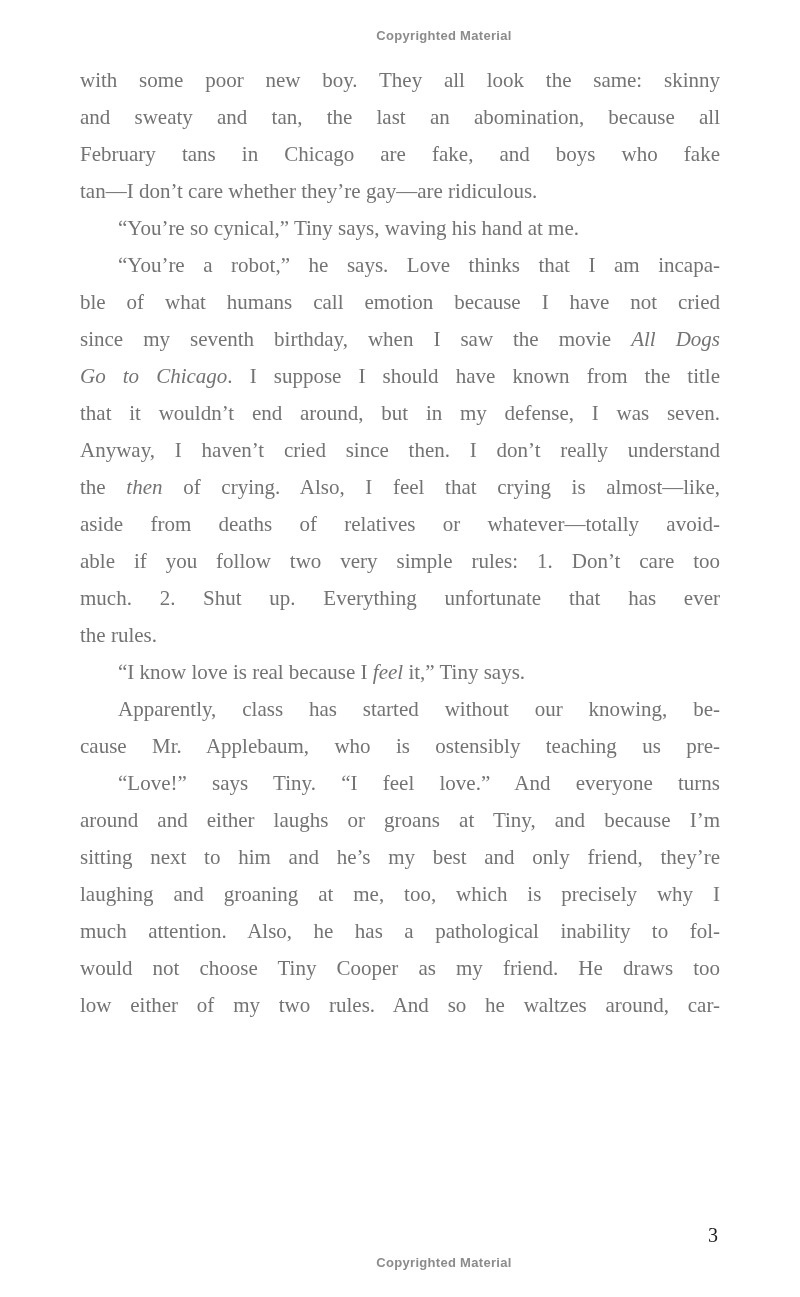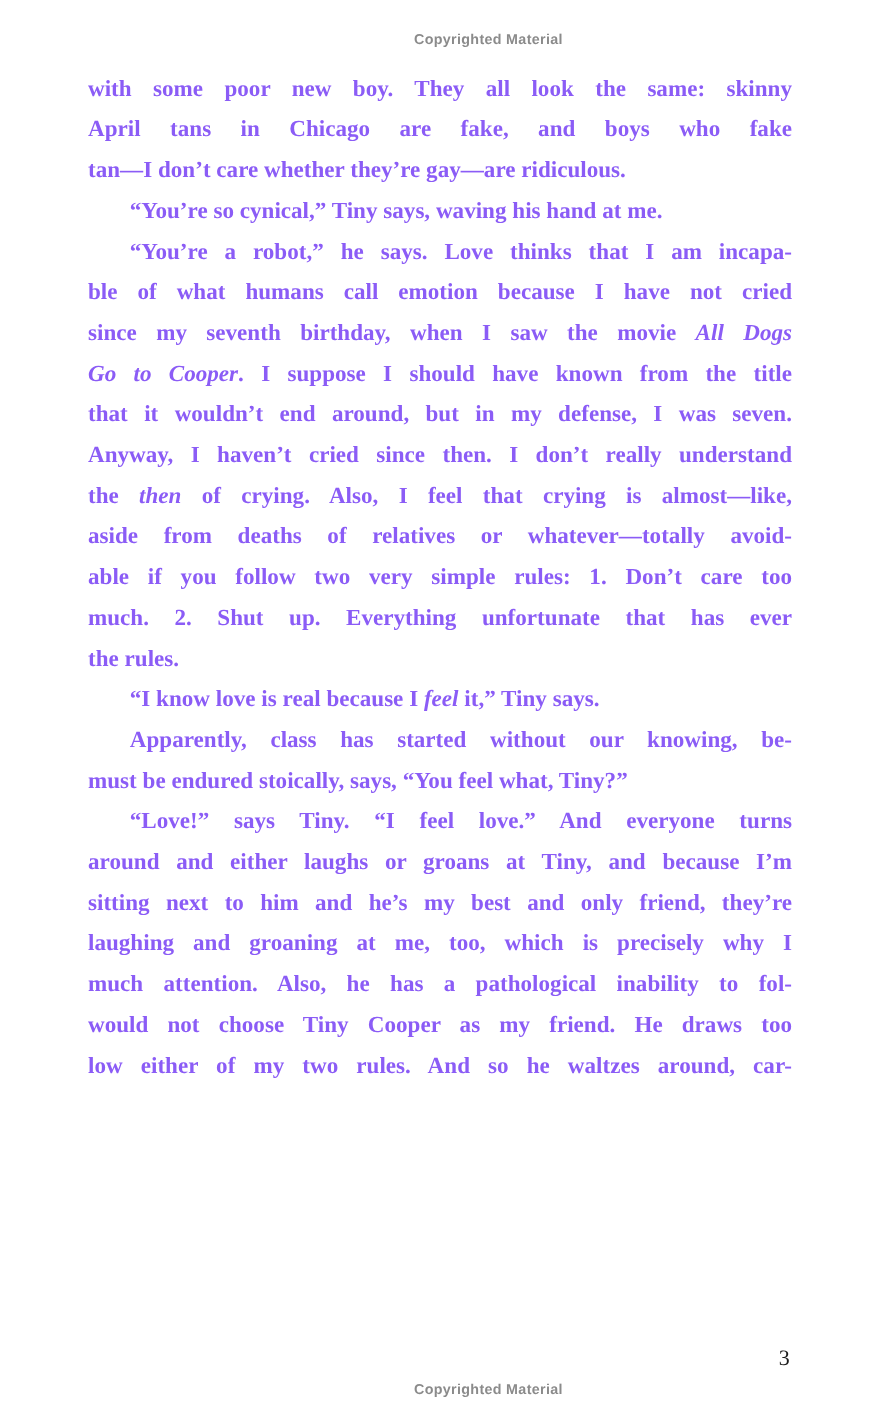--- a/index.html
+++ b/index.html
@@ -54,48 +54,49 @@
     top: 1224px;
     font-size: 20px;
     color: #1c1c1c;
   }
 </style>
 </head>
 <body style="background: rgb(255, 255, 255);">
 
 <div class="notice notice-top" style="color: rgb(139, 139, 139);">Copyrighted Material</div>
 
-<div class="text-block" style="color: #8b5cf6; font-weight: bold;">
+<div class="text-block" style="color: #737373;">
     <div class="para">
       <div class="line"><span>with some poor new boy. They all look the same: skinny</span></div>
-      <div class="line"><span>April tans in Chicago are fake, and boys who fake</span></div>
+      <div class="line"><span>and sweaty and tan, the last an abomination, because all</span></div>
+      <div class="line"><span>February tans in Chicago are fake, and boys who fake</span></div>
       <div class="line endline"><span>tan—I don’t care whether they’re gay—are ridiculous.</span></div>
     </div>
     <div class="para">
       <div class="line endline indent"><span>“You’re so cynical,” Tiny says, waving his hand at me.</span></div>
     </div>
     <div class="para">
       <div class="line indent"><span>“You’re a robot,” he says. Love thinks that I am incapa-</span></div>
       <div class="line"><span>ble of what humans call emotion because I have not cried</span></div>
       <div class="line"><span>since my seventh birthday, when I saw the movie </span><em>All Dogs</em></div>
-      <div class="line"><em>Go to Cooper</em><span>. I suppose I should have known from the title</span></div>
+      <div class="line"><em>Go to Chicago</em><span>. I suppose I should have known from the title</span></div>
       <div class="line"><span>that it wouldn’t end around, but in my defense, I was seven.</span></div>
       <div class="line"><span>Anyway, I haven’t cried since then. I don’t really understand</span></div>
       <div class="line"><span>the </span><em>then</em><span> of crying. Also, I feel that crying is almost—like,</span></div>
       <div class="line"><span>aside from deaths of relatives or whatever—totally avoid-</span></div>
       <div class="line"><span>able if you follow two very simple rules: 1. Don’t care too</span></div>
       <div class="line"><span>much. 2. Shut up. Everything unfortunate that has ever</span></div>
       <div class="line endline"><span>the rules.</span></div>
     </div>
     <div class="para">
       <div class="line endline indent"><span>“I know love is real because I </span><em>feel</em><span> it,” Tiny says.</span></div>
     </div>
     <div class="para">
       <div class="line indent"><span>Apparently, class has started without our knowing, be-</span></div>
-      <div class="line endline"><span>must be endured stoically, says, “You feel what, Tiny?”</span></div>
+      <div class="line"><span>cause Mr. Applebaum, who is ostensibly teaching us pre-</span></div>
     </div>
     <div class="para">
       <div class="line indent"><span>“Love!” says Tiny. “I feel love.” And everyone turns</span></div>
       <div class="line"><span>around and either laughs or groans at Tiny, and because I’m</span></div>
       <div class="line"><span>sitting next to him and he’s my best and only friend, they’re</span></div>
       <div class="line"><span>laughing and groaning at me, too, which is precisely why I</span></div>
       <div class="line"><span>much attention. Also, he has a pathological inability to fol-</span></div>
       <div class="line"><span>would not choose Tiny Cooper as my friend. He draws too</span></div>
       <div class="line"><span>low either of my two rules. And so he waltzes around, car-</span></div>
     </div>

